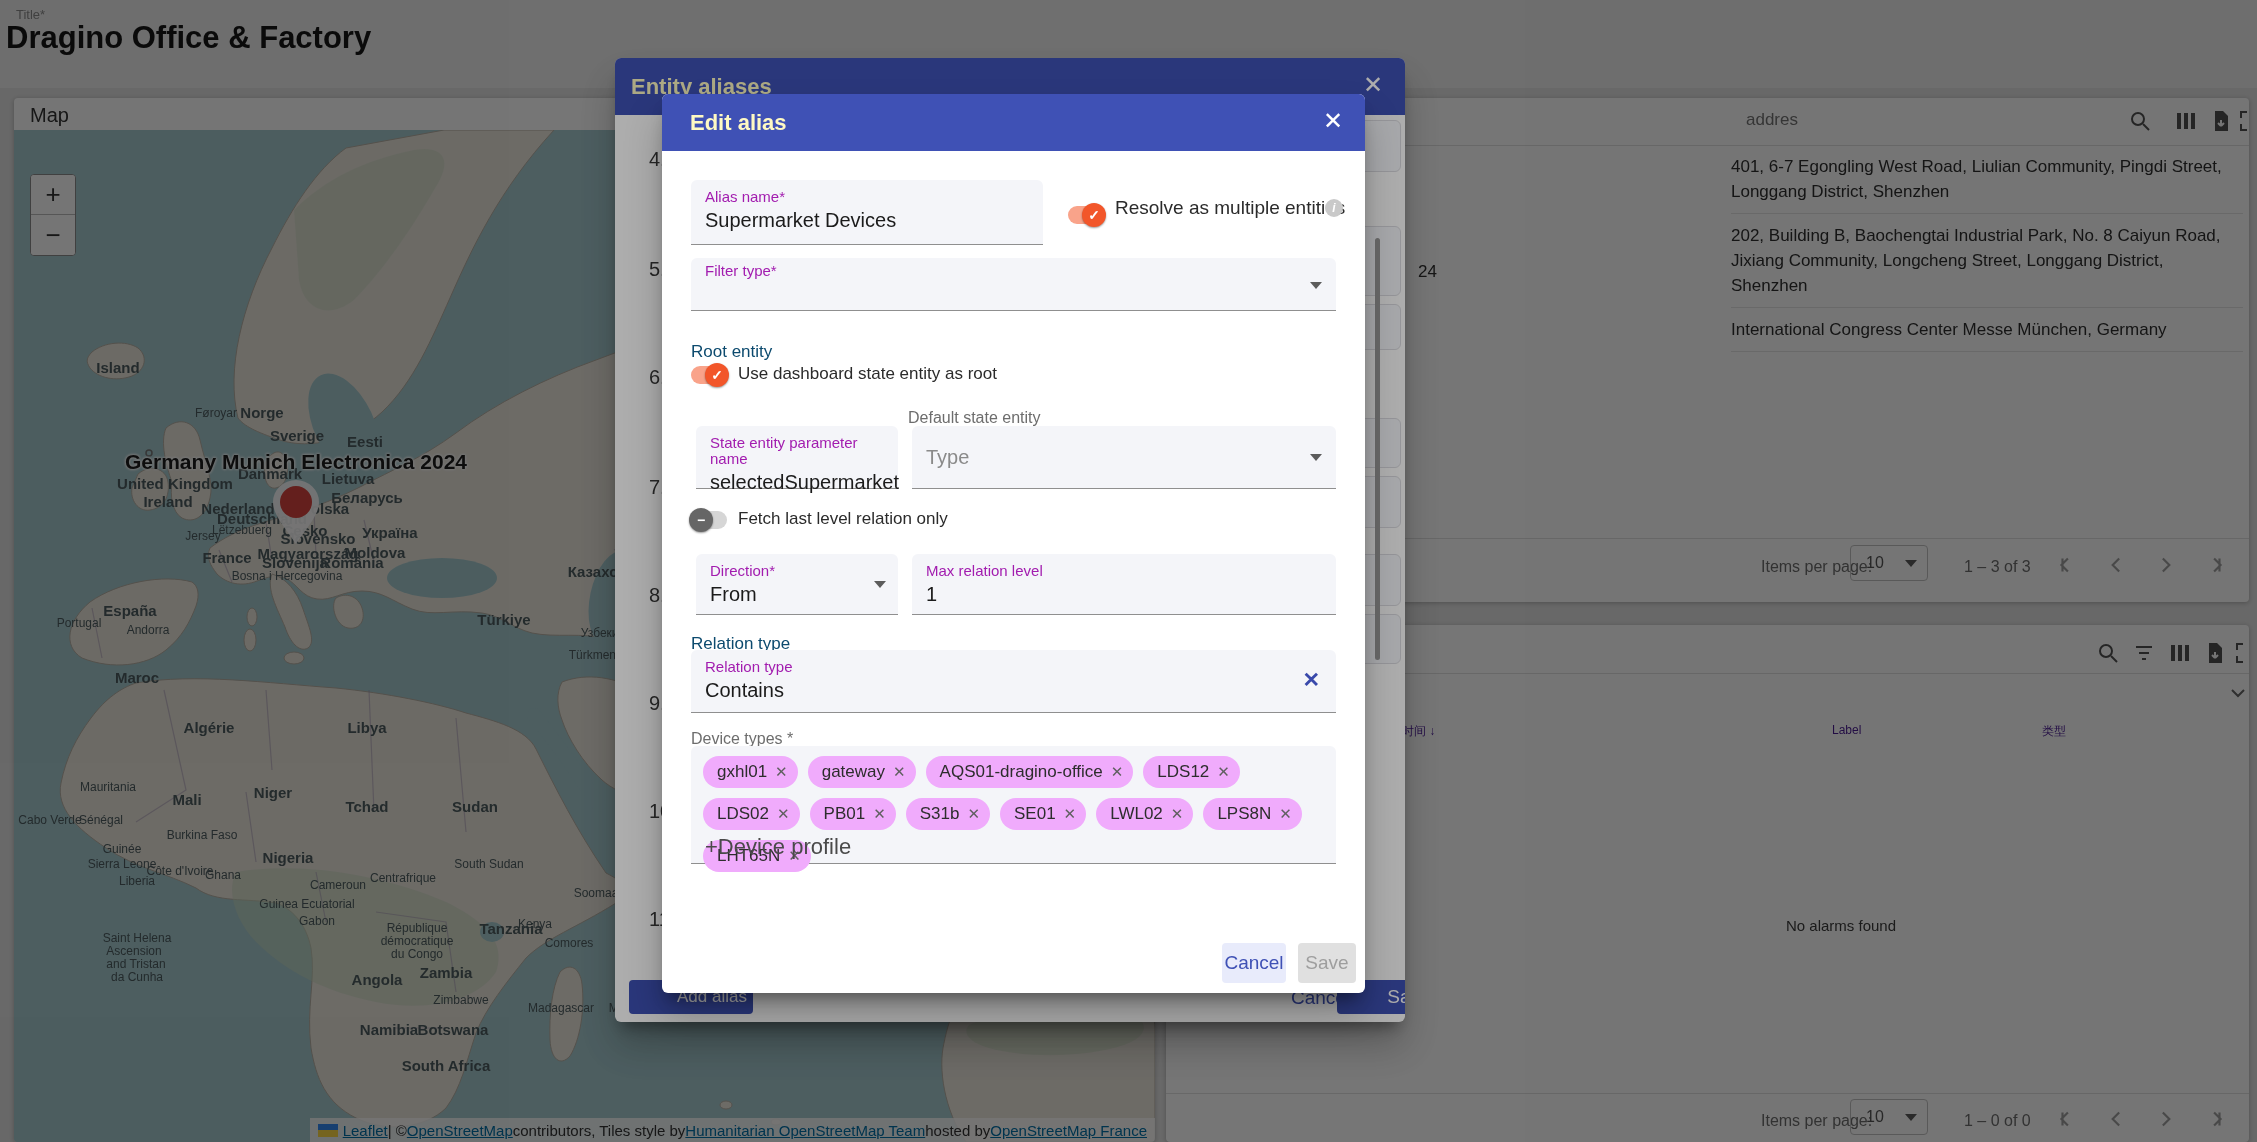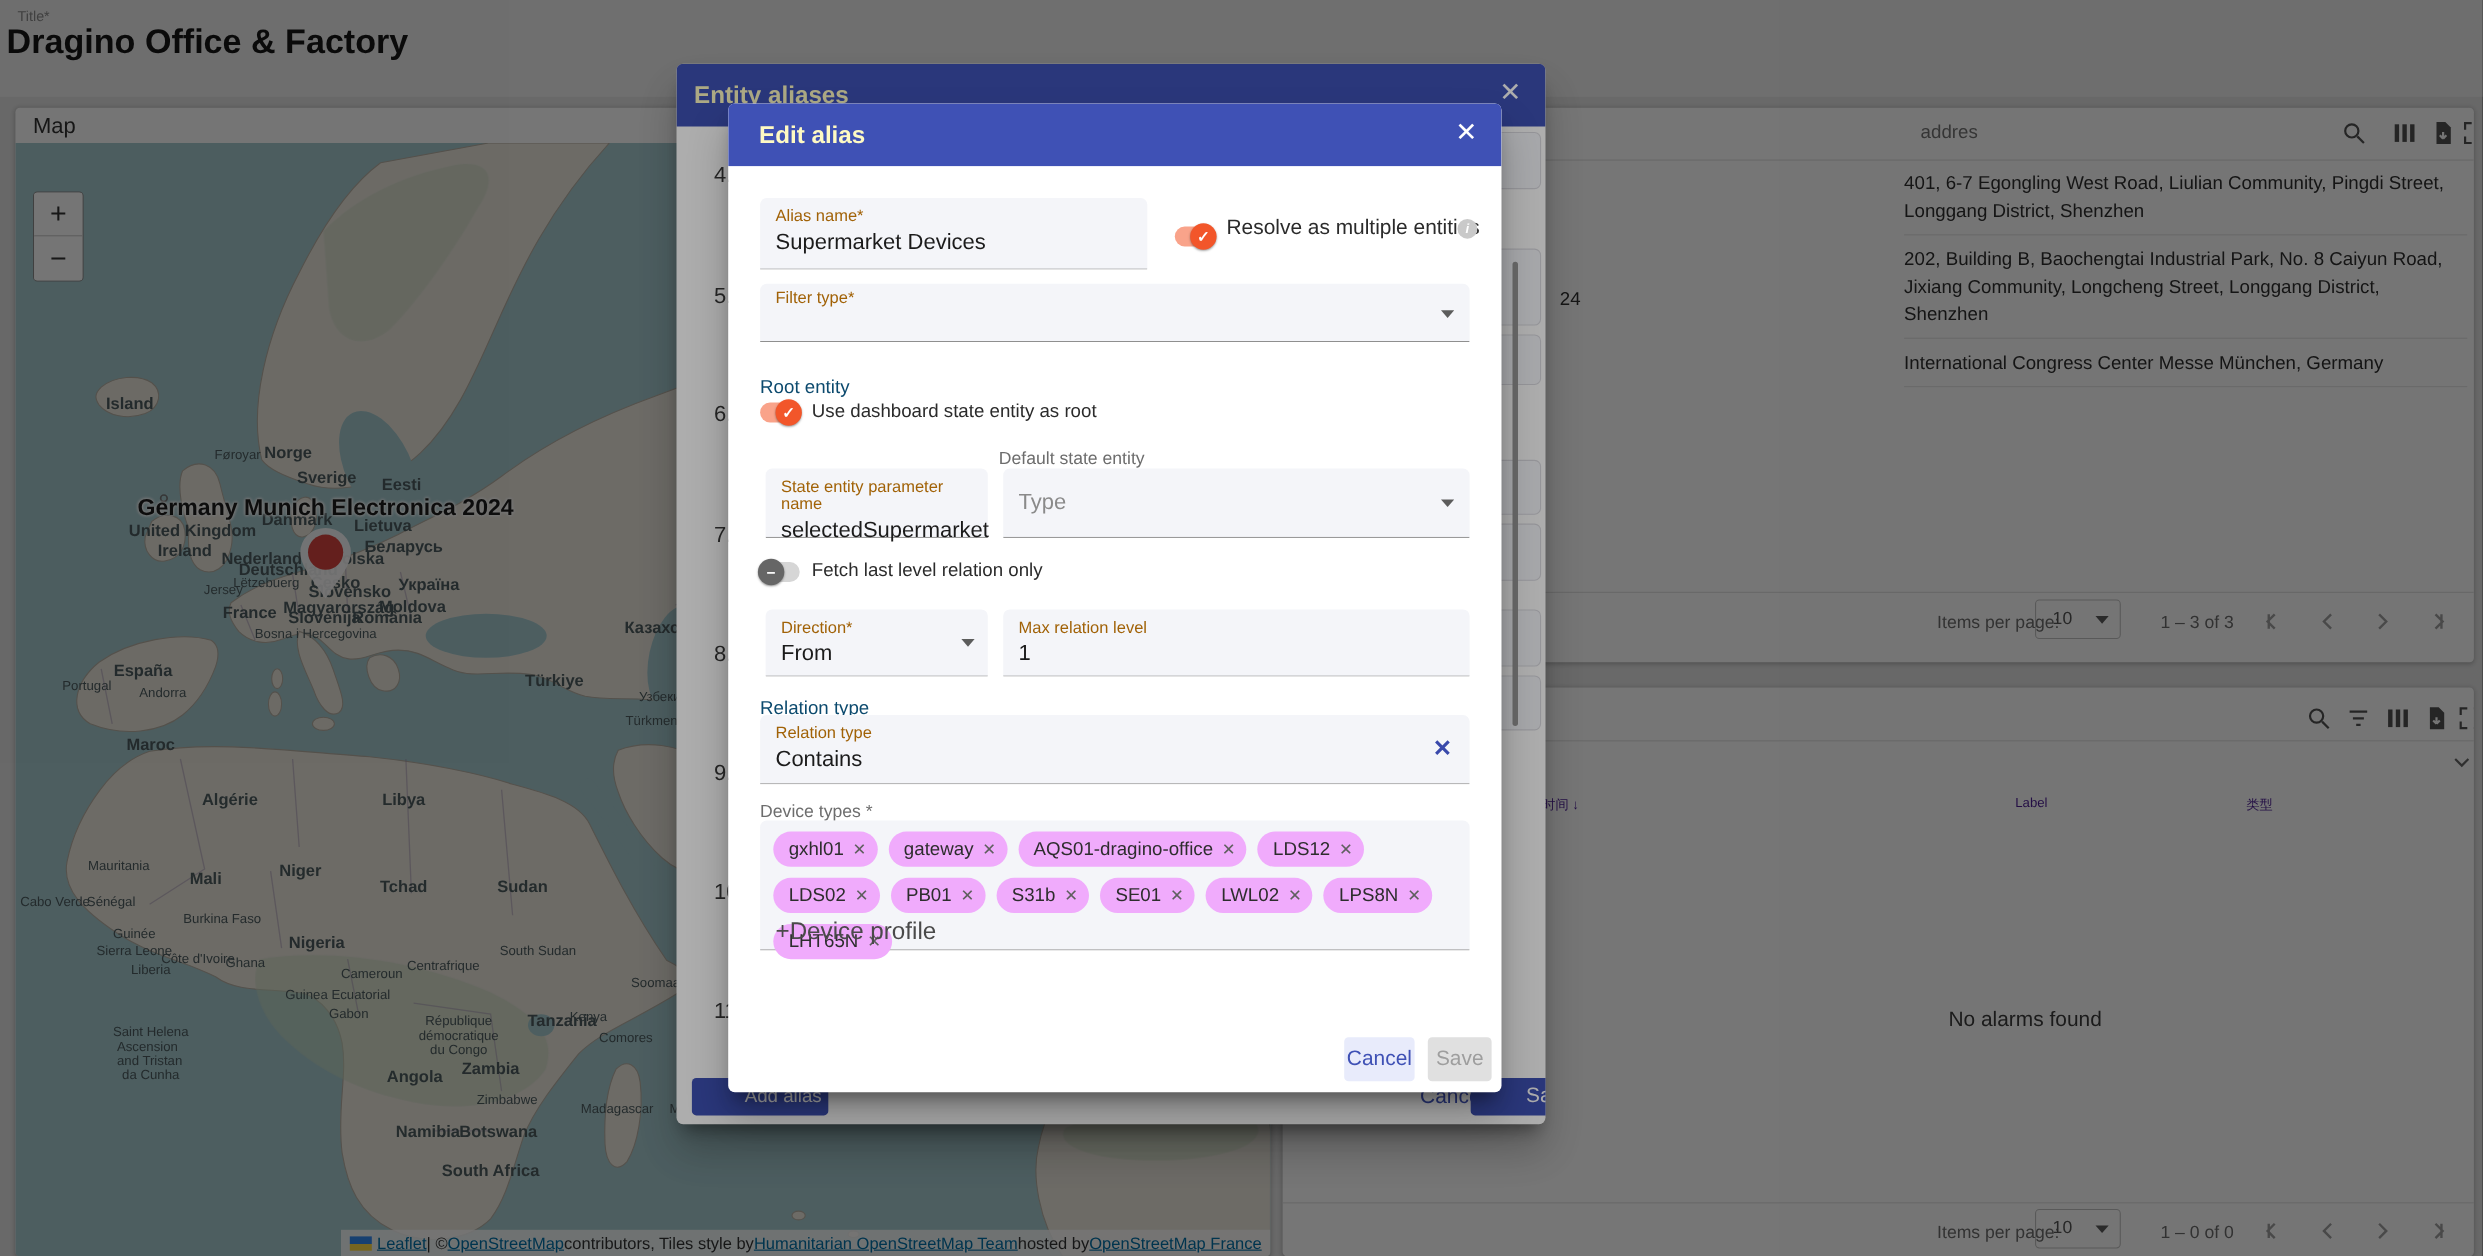--- a/index.html
+++ b/index.html
@@ -34,39 +34,39 @@
   .addr-rows{position:absolute;left:565px;top:47px;width:512px;}
   .addr-row{padding:9px 0;border-bottom:1px solid #e4e4e4;font-size:17px;line-height:25px;color:#2f2f2f;}
   .partial-cell{position:absolute;left:252px;top:164px;font-size:17px;color:#2f2f2f;}
   .pag{position:absolute;font-size:16px;color:#6e6e6e;}
   .page-size{position:absolute;width:78px;height:36px;border:1px solid #c2c2c2;border-radius:4px;box-sizing:border-box;}
   .page-size .val{position:absolute;left:15px;top:8px;font-size:16px;color:#555;}
   .caret{position:absolute;width:0;height:0;border-left:6px solid transparent;border-right:6px solid transparent;border-top:7px solid #5c5c5c;}
   .pagers{position:absolute;display:flex;gap:22px;color:#a0a0a0;}
   .pagers svg{width:26px;height:26px;}
   .th-cell{position:absolute;font-size:12px;color:#4c1d95;}
-  .empty-text{position:absolute;left:350px;width:650px;text-align:center;font-size:19px;color:#3c3c3c;}
+  .empty-text{position:absolute;left:350px;width:650px;text-align:center;font-size:15px;color:#3c3c3c;}
   
   .backdrop{position:absolute;inset:0;background:rgba(0,0,0,.32);}
   #backdrop1{z-index:5;} #backdrop2{z-index:7;}
   .dialog{position:absolute;background:#fff;border-radius:6px;box-shadow:0 11px 15px -7px rgba(0,0,0,.4),0 24px 38px rgba(0,0,0,.24);}
   #aliases-dialog{left:615px;top:58px;width:790px;height:964px;z-index:6;overflow:hidden;}
   #edit-dialog{left:662px;top:94px;width:703px;height:899px;z-index:8;overflow:hidden;}
   .dlg-header{position:absolute;left:0;top:0;right:0;height:57px;background:#3f51b5;display:flex;align-items:center;}
   .dlg-title{margin-left:28px;font-size:22px;font-weight:700;color:#fef9c3;}
   #aliases-dialog .dlg-title{margin-left:16px;}
   .dlg-close{position:absolute;right:22px;top:15px;font-size:24px;color:#fff;line-height:1;}
   .num{position:absolute;left:34px;font-size:20px;color:#3a3a3a;}
   .fragment{position:absolute;left:742px;width:44px;background:#f7f8fc;border:1px solid #dcdce2;border-radius:6px;box-sizing:border-box;}
   .vscroll{position:absolute;left:760px;top:180px;width:5px;height:422px;background:#9b9b9b;border-radius:3px;}
   .btn{display:flex;align-items:center;justify-content:center;border-radius:4px;font-size:17px;}
   .btn.primary{background:#3f51b5;color:#fff;padding-left:42px;}
   
   .fld{position:absolute;background:#f4f5f9;border-radius:6px 6px 0 0;border-bottom:1px solid #8f8f8f;box-sizing:border-box;padding:9px 14px 0;}
-  .fld .lb{font-size:15px;color:#a16207;line-height:16px;}
+  .fld .lb{font-size:15px;color:#a21caf;line-height:16px;}
   .fld .vl{font-size:20px;color:#1b1b1b;line-height:25px;margin-top:3px;white-space:nowrap;}
   .fld .vl.ph{color:#8a8a8a;}
   .sec-label{position:absolute;font-size:17px;color:#0c4a6e;}
   .sm-label{position:absolute;font-size:16px;color:#6d6d6d;}
   .tg{position:absolute;width:36px;height:18px;border-radius:9px;}
   .tg .th{position:absolute;top:-3px;width:24px;height:24px;border-radius:50%;display:flex;align-items:center;justify-content:center;
          color:#fff;font-size:14px;font-weight:700;box-shadow:0 1px 2px rgba(0,0,0,.4);}
   .tg.on{background:#f9a38a;} .tg.on .th{right:-2px;background:#f2562a;}
   .tg.off{background:#d6d6d6;} .tg.off .th{left:-2px;background:#666;}
   .tg-label{position:absolute;color:#2b2b2b;}

